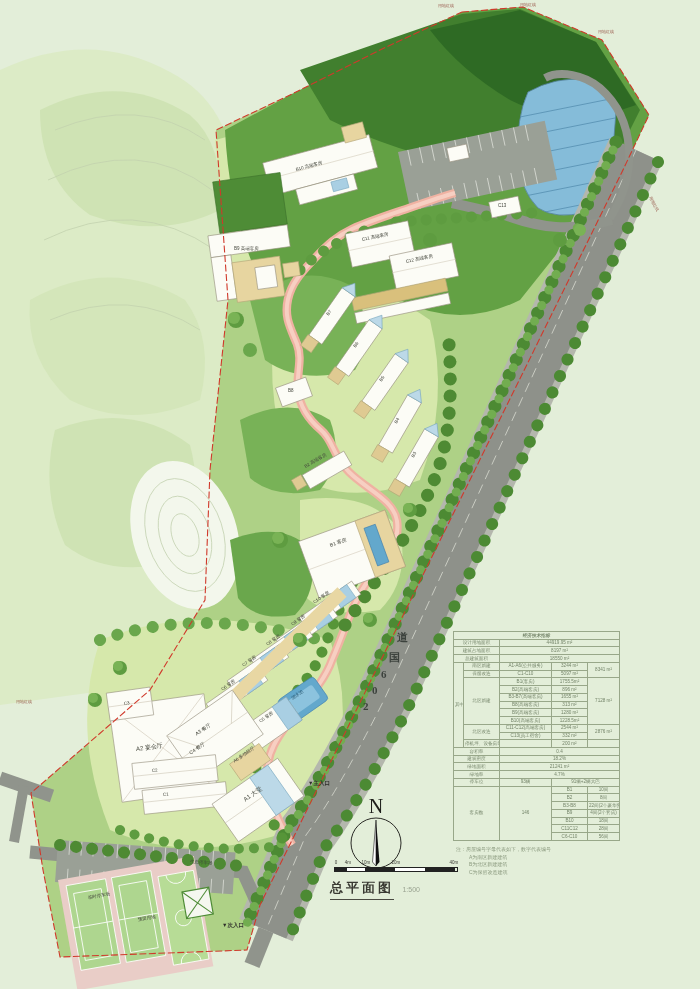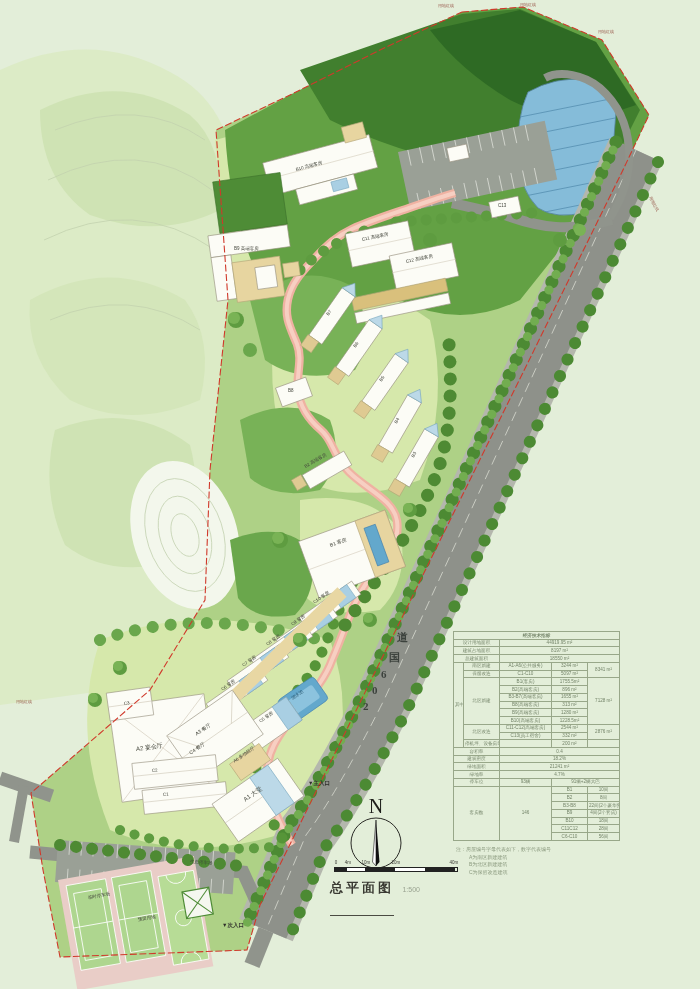--- a/index.html
+++ b/index.html
@@ -17,21 +17,21 @@
        font-size:4.6px;color:#75856a;table-layout:fixed;}
   #eco td{border:0.5px solid #98a789;padding:0.5px 1px;text-align:center;
           overflow:hidden;white-space:nowrap;line-height:1.25;}
   #eco .th{font-weight:bold;}
   
   #notes{position:absolute;left:456px;top:846px;font-size:5px;color:#8b9a7f;line-height:1.5;}
   #notes .ind{padding-left:13px;}
   
   #titleblock{position:absolute;left:330px;top:878px;}
   #title-text{font-size:13px;font-weight:bold;letter-spacing:3px;color:#3a3a33;
-              border-bottom:1.5px solid #4a4a42;padding-bottom:18px;display:inline-block;}
+              border-bottom:1.5px solid #4a4a42;padding-bottom:2px;display:inline-block;}
   #title-scale{font-size:7px;color:#9aa391;margin-left:4px;}
   
   #north{position:absolute;left:348px;top:796px;width:56px;text-align:center;}
   #north .n{font-family:"Liberation Serif",serif;font-size:20px;color:#1e1e1a;line-height:1;}
   
   #scalebar{position:absolute;left:334px;top:860px;width:124px;height:16px;}
   #scalebar .ticks{position:relative;height:7px;font-size:4.5px;color:#3c3c36;}
   #scalebar .ticks span{position:absolute;transform:translateX(-50%);}
   #scalebar .bar{position:relative;height:3px;border:0.5px solid #222;display:flex;}
   #scalebar .bar i{display:block;height:100%;}

